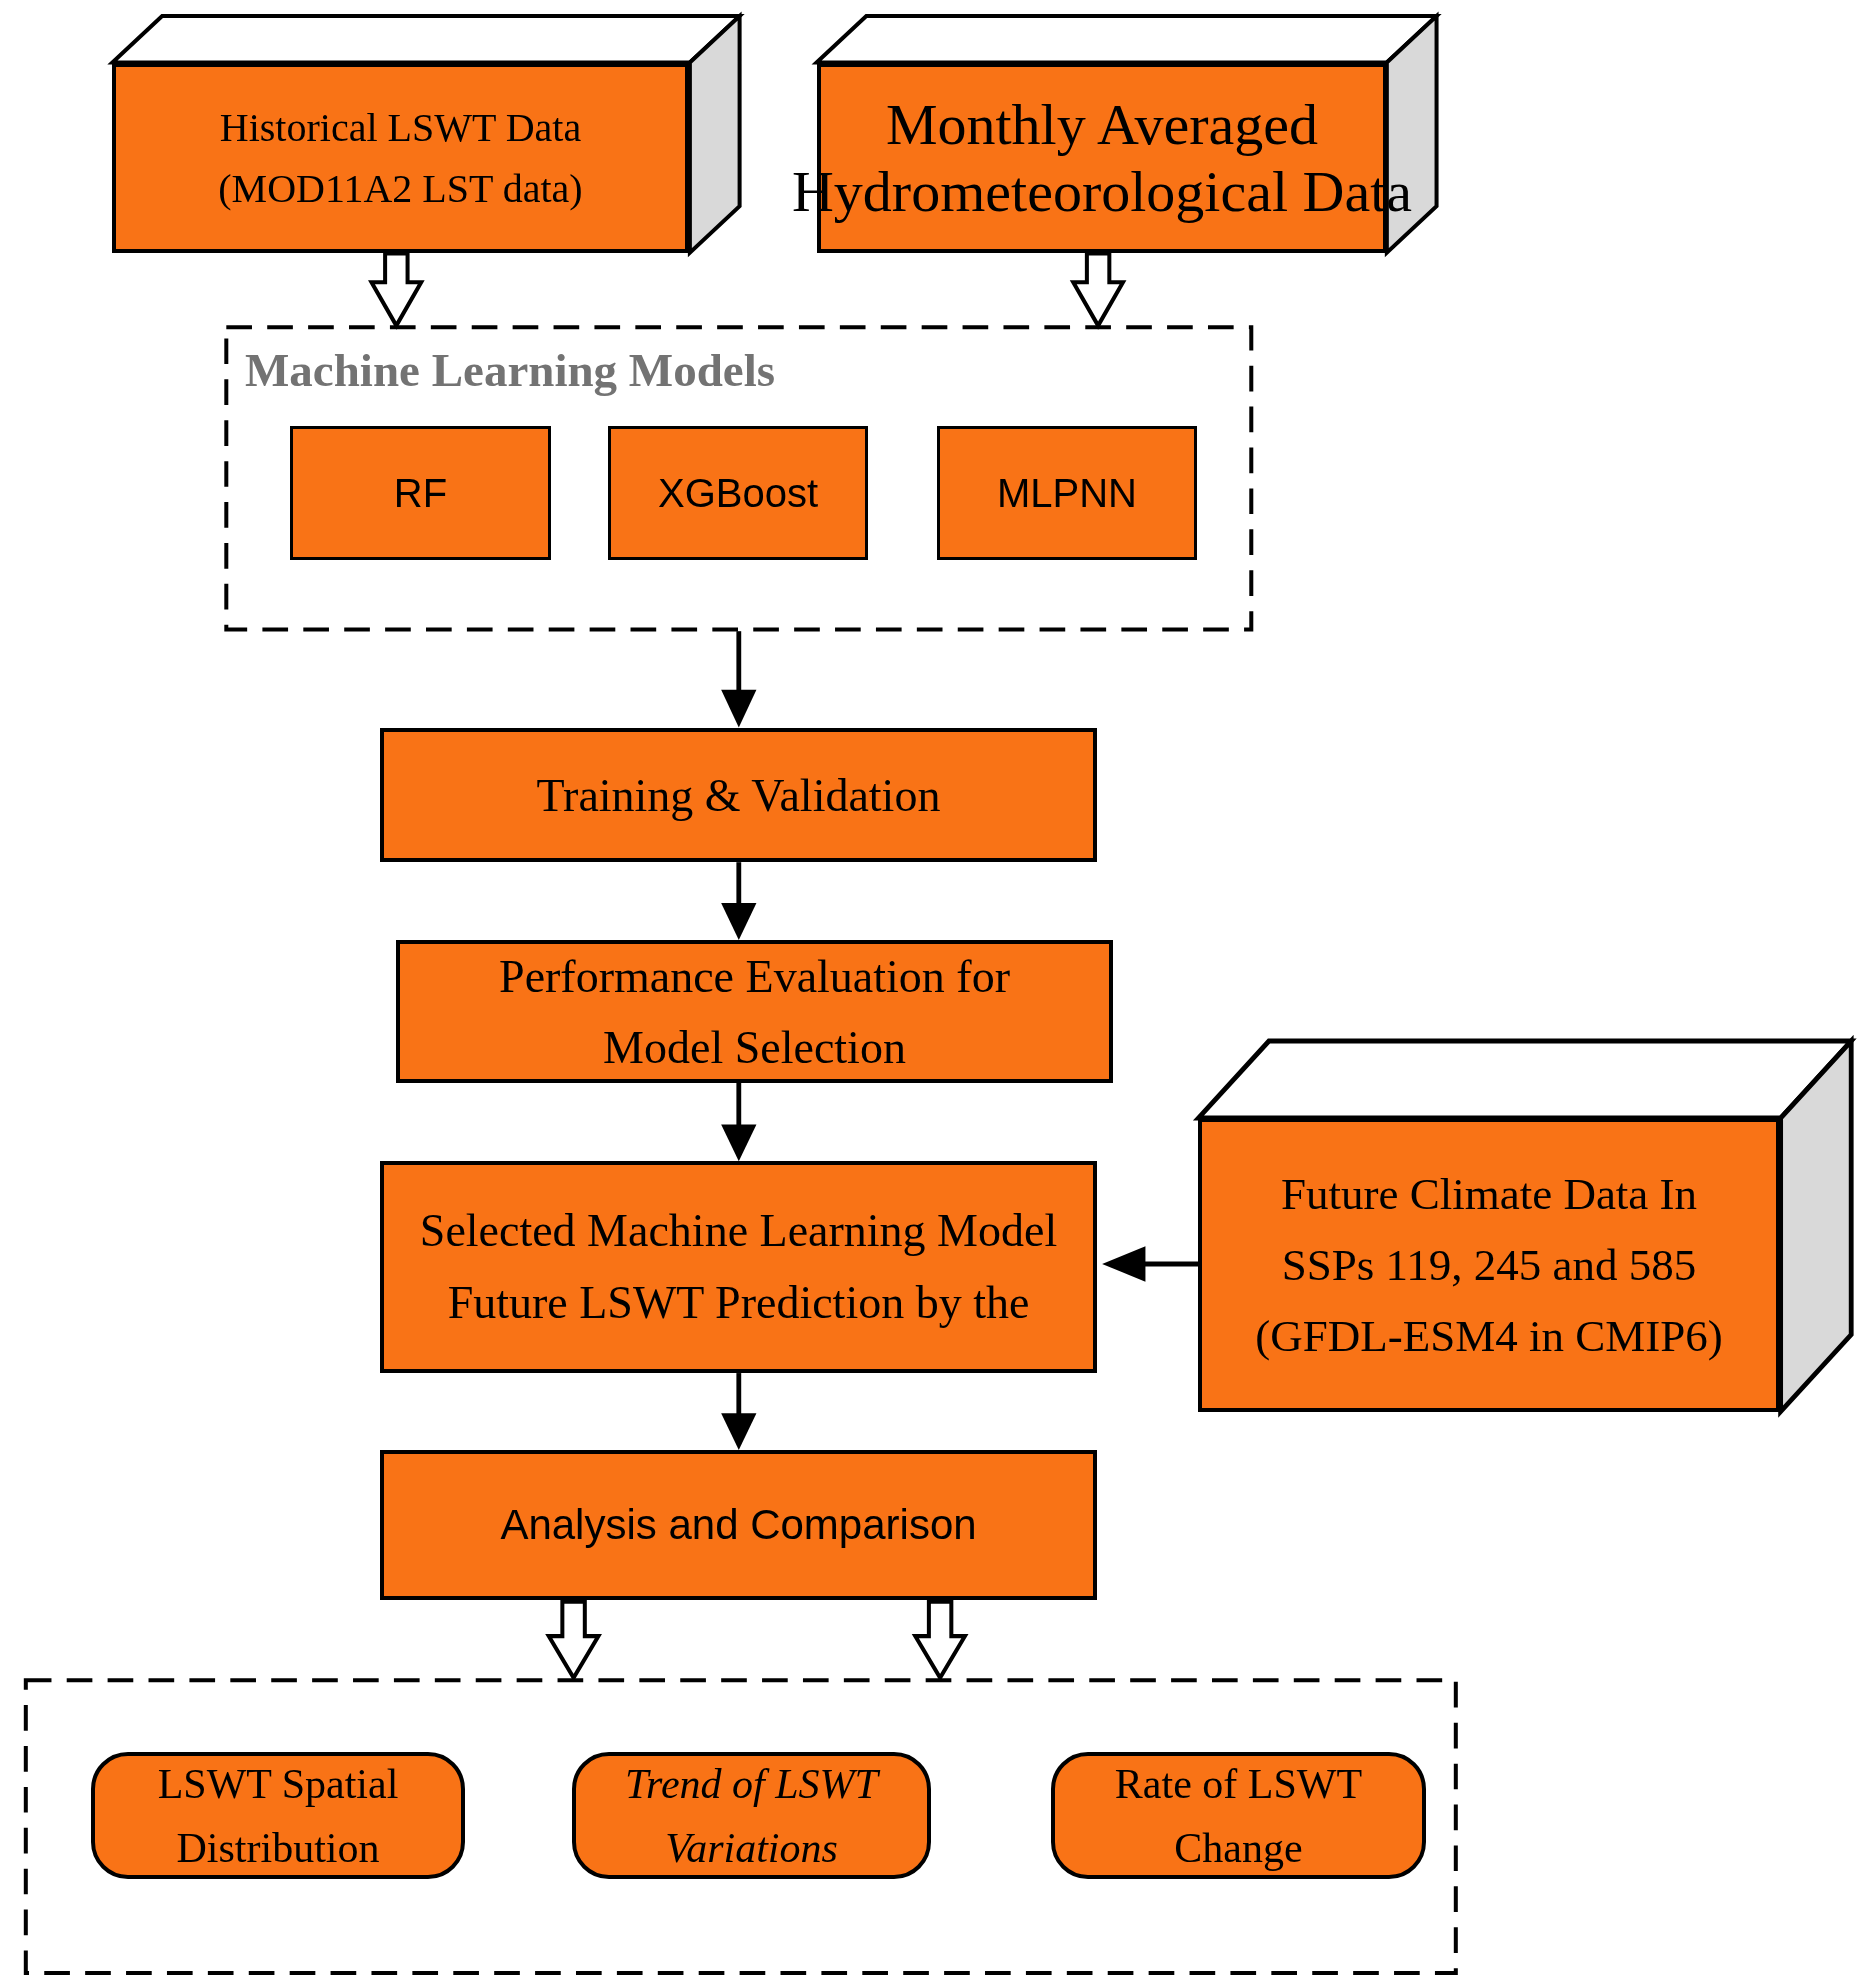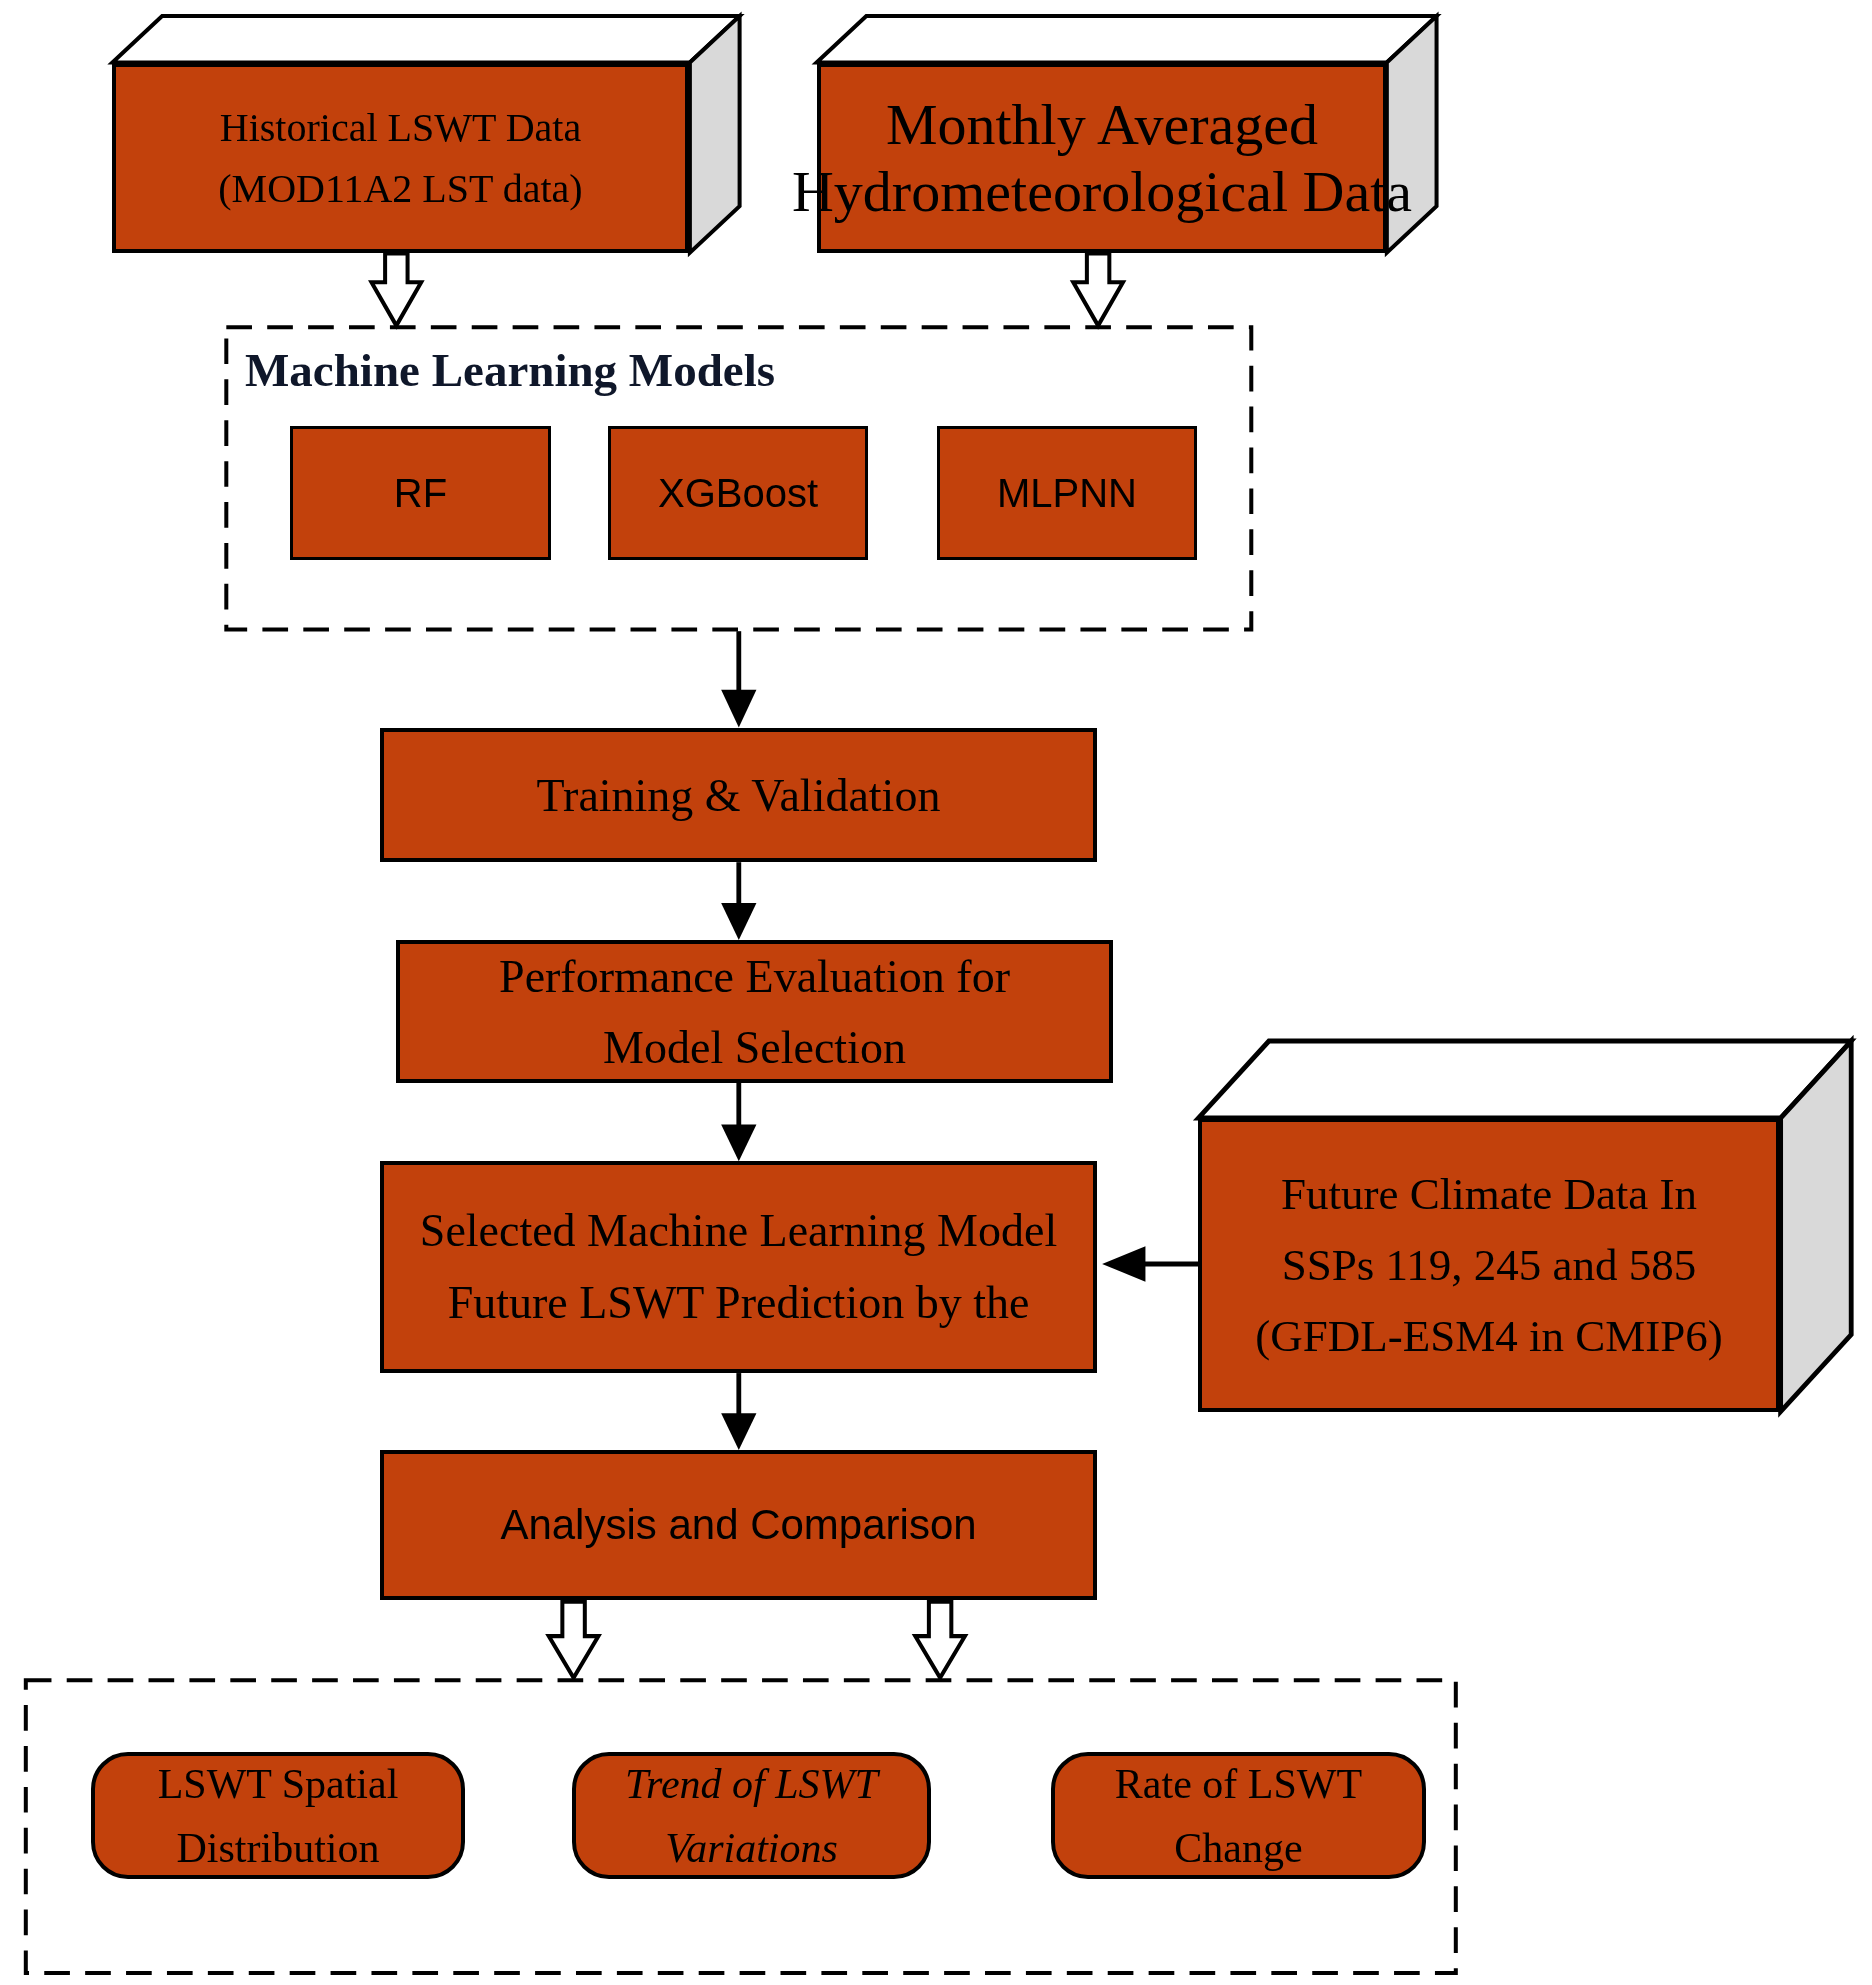--- a/index.html
+++ b/index.html
@@ -1,28 +1,28 @@
 <!DOCTYPE html>
 <html style="font-size:13px"><head>
 <meta charset="utf-8">
 <style>
   html,body{margin:0;padding:0;background:#ffffff;}
   #stage{position:relative;width:1873px;height:1985px;background:#ffffff;overflow:hidden;}
   #connector-layer{position:absolute;left:0;top:0;}
-  .node{position:absolute;box-sizing:border-box;background:#c2410c;color:#000;
+  .node{position:absolute;box-sizing:border-box;background:#f97316;color:#000;
         display:flex;flex-direction:column;justify-content:center;align-items:center;
         text-align:center;}
   .serif{font-family:"Liberation Serif","DejaVu Serif",serif;}
   .sans{font-family:"Liberation Sans","DejaVu Sans",sans-serif;}
   .line{display:block;white-space:nowrap;}
 
   #n-hist{left:112px;top:63px;width:577px;height:190px;font-size:40px;line-height:61px;border:4px solid #000;}
   #n-hydro{left:817px;top:63px;width:570px;height:190px;font-size:58px;line-height:67px;border:4px solid #000;}
 
-  #n-mltitle{position:absolute;left:245px;top:343px;font-size:47px;font-weight:bold;color:#0f172a;}
+  #n-mltitle{position:absolute;left:245px;top:343px;font-size:47px;font-weight:bold;color:#737373;}
 
   #n-rf{left:290px;top:426px;width:261px;height:134px;font-size:40px;border:3.2px solid #000;}
   #n-xgb{left:608px;top:426px;width:260px;height:134px;font-size:40px;border:3.2px solid #000;}
   #n-mlp{left:937px;top:426px;width:260px;height:134px;font-size:40px;border:3.2px solid #000;}
 
   #n-train{left:380px;top:728px;width:717px;height:134px;font-size:46px;border:4px solid #000;}
   #n-perf{left:380px;top:940px;width:717px;height:143px;font-size:46px;line-height:71px;border:4px solid #000;margin-left:16px;}
   #n-fut{left:380px;top:1161px;width:717px;height:212px;font-size:46px;line-height:72px;border:4px solid #000;}
   #n-climate{left:1198px;top:1118px;width:582px;height:294px;font-size:45px;line-height:71px;border:4.8px solid #000;}
   #n-analysis{left:380px;top:1450px;width:717px;height:150px;font-size:42px;border:4px solid #000;}

